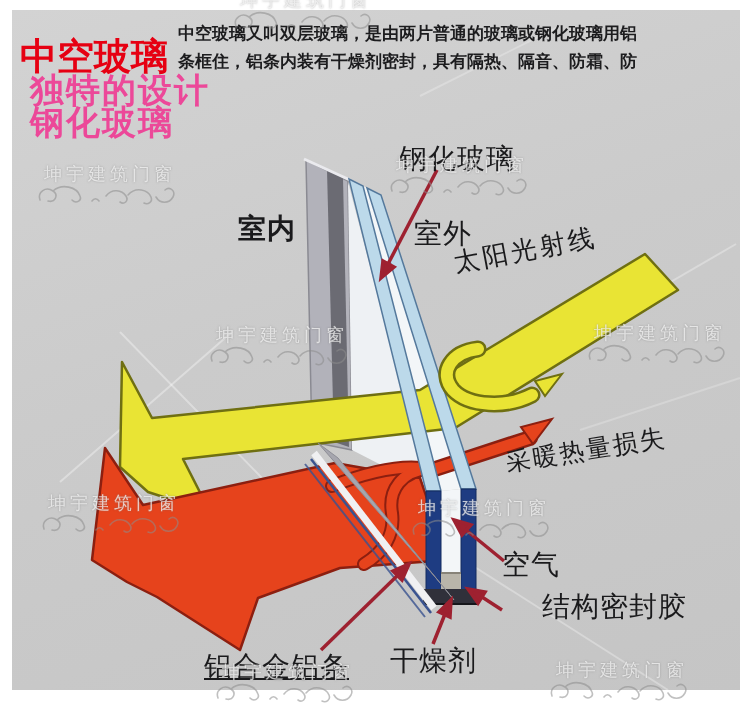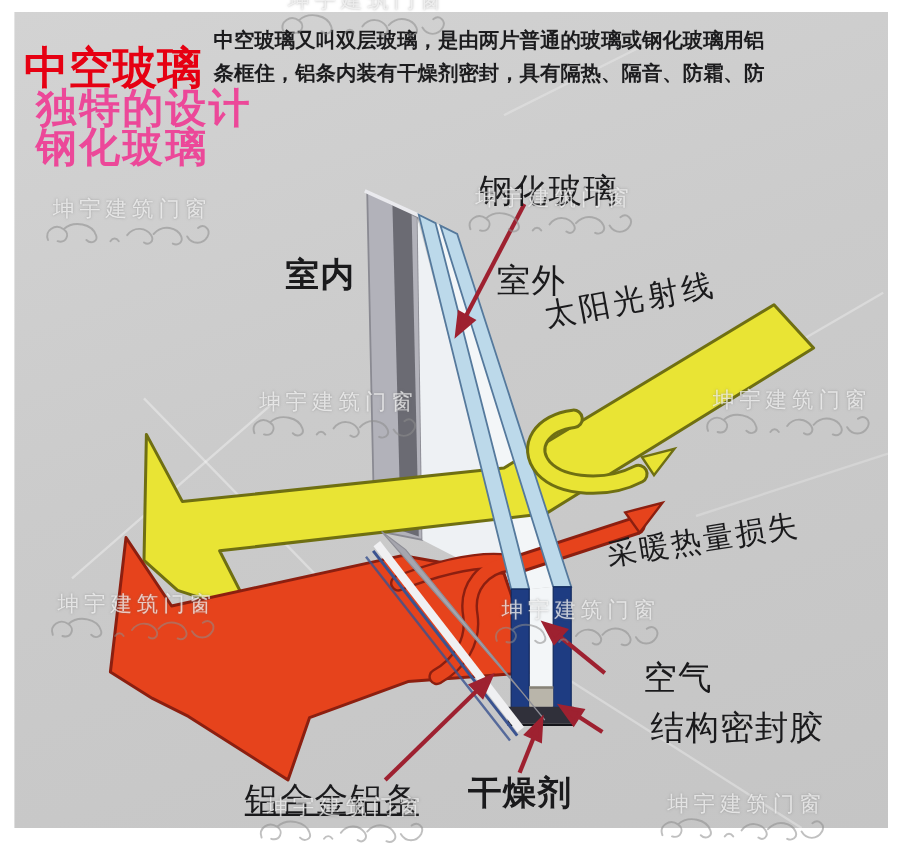--- a/index.html
+++ b/index.html
@@ -37,24 +37,24 @@
   
   .lbl{
     position:absolute;z-index:6;color:#1a1a1c;font-size:28px;letter-spacing:1px;white-space:nowrap;
   }
   .lbl.rot{transform-origin:left center;}
   #lbl-tempered{left:399px;top:140px;}
   #lbl-indoor{left:238px;top:210px;font-weight:bold;}
   #lbl-outdoor{left:414px;top:215px;}
   #lbl-sunlight{left:454px;top:246px;transform:rotate(-10.5deg);font-size:26px;letter-spacing:3px;}
   #lbl-heatloss{left:506px;top:446px;transform:rotate(-9deg);font-size:25px;letter-spacing:2px;}
-  #lbl-air{left:536px;top:546px;}
+  #lbl-air{left:502px;top:546px;}
   #lbl-sealant{left:505px;top:588px;margin-left:37px;}
   #lbl-aluminum{left:204px;top:648px;text-decoration:underline;}
-  #lbl-desiccant{left:390px;top:642px;font-weight:bold;}
+  #lbl-desiccant{left:390px;top:642px;}
   
   #watermark-layer{position:absolute;left:0;top:0;width:750px;height:706px;z-index:8;pointer-events:none;padding-left:44px;}
   .wm{position:absolute;width:170px;}
   .wm-text{
     font-size:18px;letter-spacing:4px;color:rgba(250,250,250,0.72);
     text-shadow:0 0 2px rgba(110,110,110,0.55);white-space:nowrap;
   }
   .wm svg{display:block;margin:-2px 0 0 -8px;}
   .wm path{fill:none;stroke:rgba(140,140,140,0.55);stroke-width:1.6;stroke-linecap:round;}
 </style>

